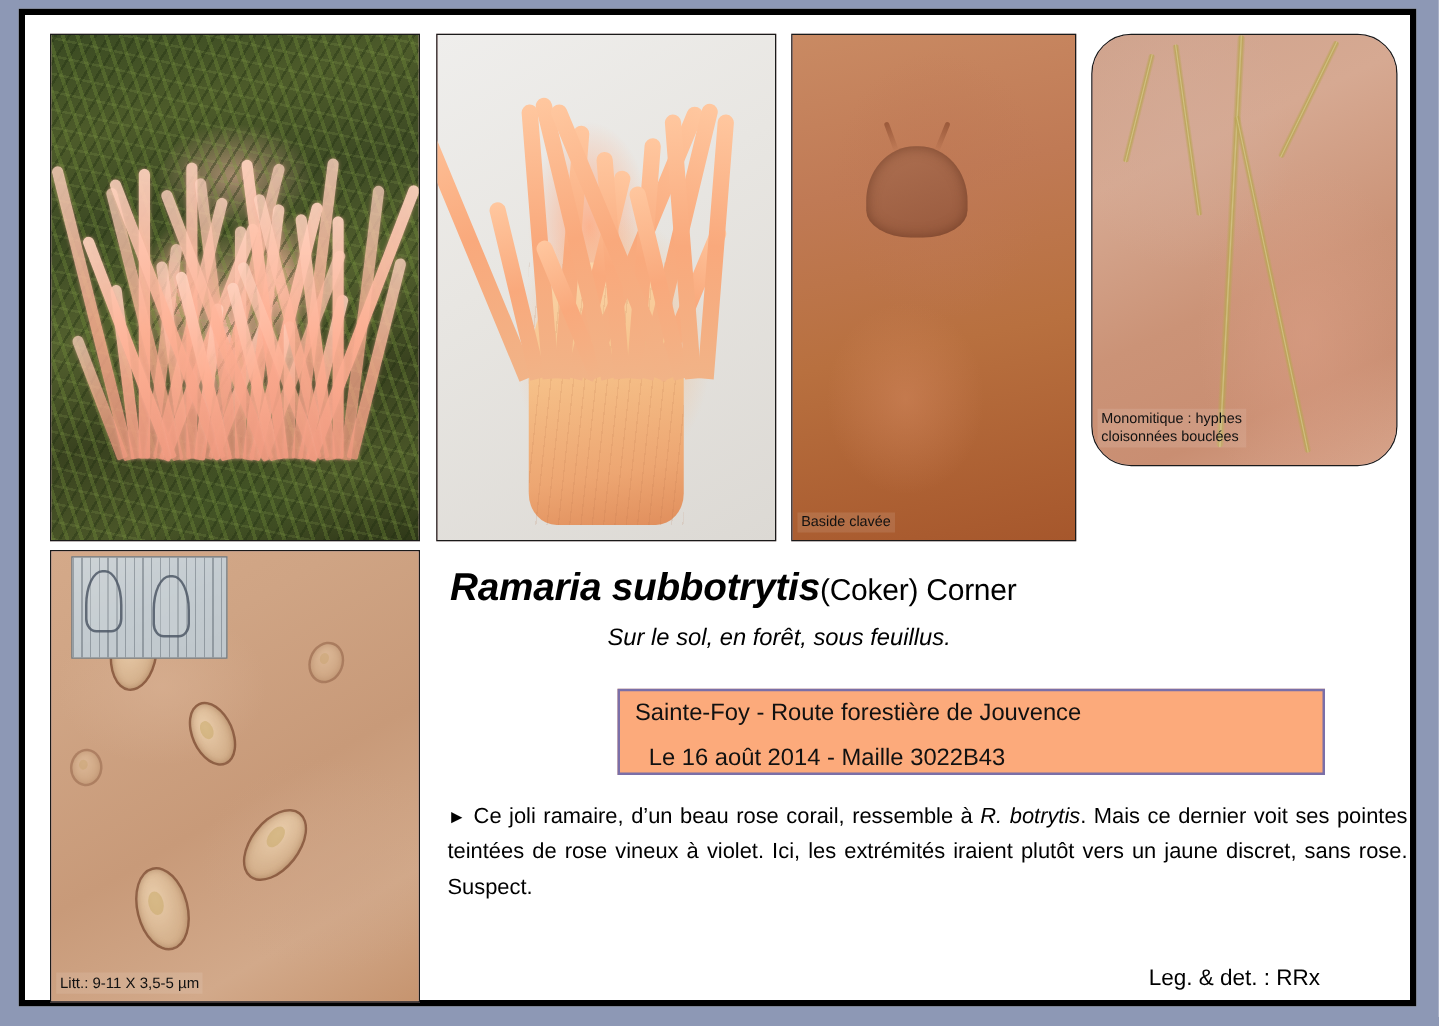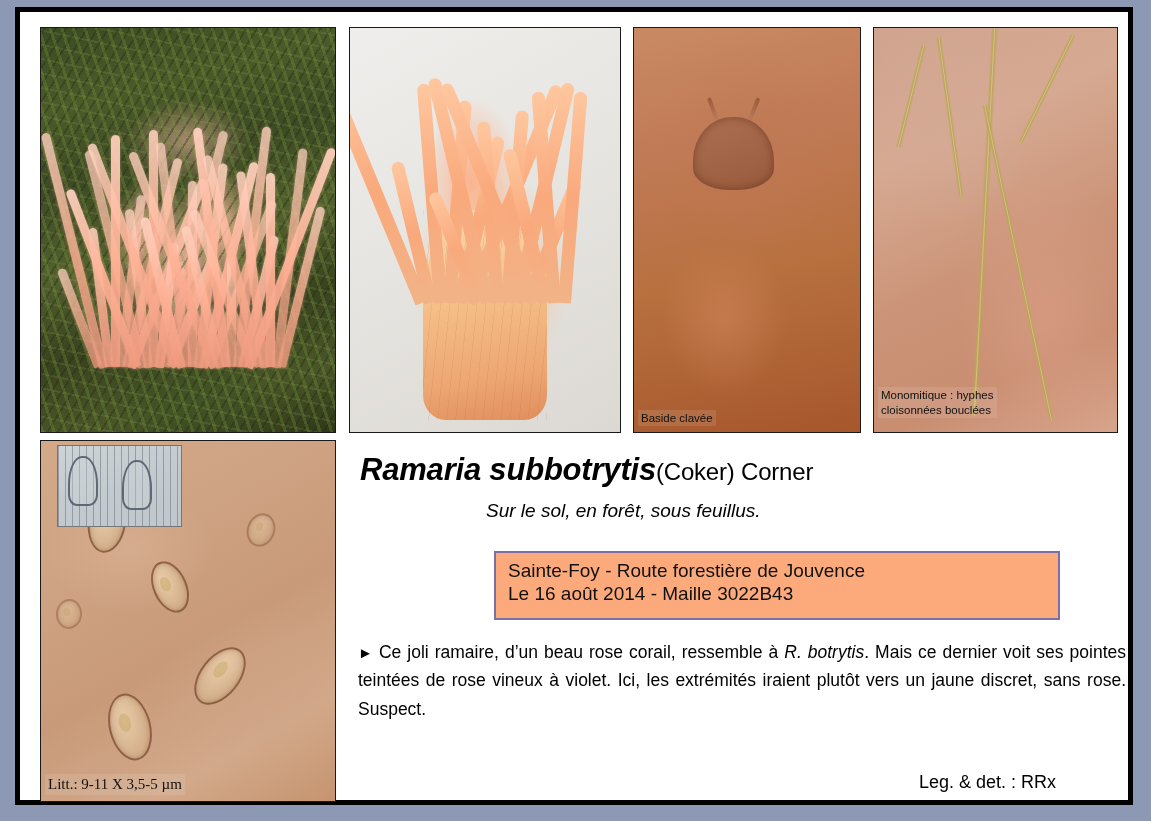--- a/index.html
+++ b/index.html
@@ -96,21 +96,21 @@
   }
   .basidium:before,.basidium:after{
     content:"";position:absolute;top:-28%;width:4px;height:34%;
     background:linear-gradient(180deg,rgba(150,85,55,.9),rgba(150,85,55,0));
     border-radius:3px;
   }
   .basidium:before{left:22%;transform:rotate(-20deg);}
   .basidium:after{right:22%;transform:rotate(22deg);}
 
   
-  #photo-hyphae{ left:853px; top:15px; width:245px; height:406px; }
+  #photo-hyphae{ left:853px; top:15px; width:245px; height:346px;border-radius:32px; }
   #photo-hyphae .inner{
     background:
       radial-gradient(ellipse 130px 160px at 30% 22%, rgba(212,170,150,.7), rgba(0,0,0,0) 70%),
       radial-gradient(ellipse 120px 200px at 70% 70%, rgba(220,160,135,.55), rgba(0,0,0,0) 72%),
       linear-gradient(155deg,#cfa38d 0%,#d6a992 28%,#cb9377 58%,#c98e72 80%,#d7a48b 100%);
   }
   .hypha{
     position:absolute;
     background:linear-gradient(90deg,rgba(190,170,90,.0),rgba(186,165,85,.85) 35%,rgba(210,195,130,.9) 50%,rgba(186,165,85,.85) 65%,rgba(190,170,90,0));
     border-radius:4px;
@@ -180,21 +180,21 @@
   #locality-box{
     position:absolute;left:148px;top:111px;width:566px;height:69px;
     background:#fcaa7b;
     border:2px solid #7a6fa8;
     box-sizing:border-box;
   }
   #locality-box .l{
     position:absolute;left:12px;font-size:19px;color:#111;white-space:nowrap;
   }
   #locality-line1{top:7px;}
-  #locality-line2{top:30px;}
+  #locality-line2{top:43px;margin-left:11px;}
 
   #description{
     position:absolute;left:12px;top:198px;width:768px;
     font-size:17.5px;line-height:1.62;color:#000;
     text-align:justify;
   }
   #description .arrow{font-size:15px;}
   #description em{font-style:italic;}
 
   #taxonomy-line{
@@ -301,21 +301,21 @@
     <div class="spore" style="left:23%;top:70%;width:38px;height:64px;transform:rotate(-14deg);"></div>
     <div class="spore" style="left:70%;top:20%;width:24px;height:30px;transform:rotate(20deg);opacity:.55;"></div>
     <div class="spore" style="left:5%;top:44%;width:22px;height:26px;transform:rotate(5deg);opacity:.5;"></div>
 
     <div id="inset-micrometer">
       <div class="ruler"></div>
       <div class="cap" style="left:10px;top:10px;"></div>
       <div class="cap" style="left:64px;top:14px;"></div>
     </div>
 
-    <div class="caption" style="left:4px;bottom:6px;font-size:15px;font-family:Liberation Serif, serif;">Litt.: 9-11 X 3,5-5 µm</div>
+    <div class="caption" style="left:4px;bottom:6px;font-size:12px;">Litt.: 9-11 X 3,5-5 µm</div>
   </div>
 
   <div id="text-block">
 
     <div id="species-line">
       <span class="sci">Ramaria subbotrytis</span><span class="auth">(Coker) Corner</span>
     </div>
 
     <div id="habitat-line">Sur le sol, en forêt, sous feuillus.</div>
 

